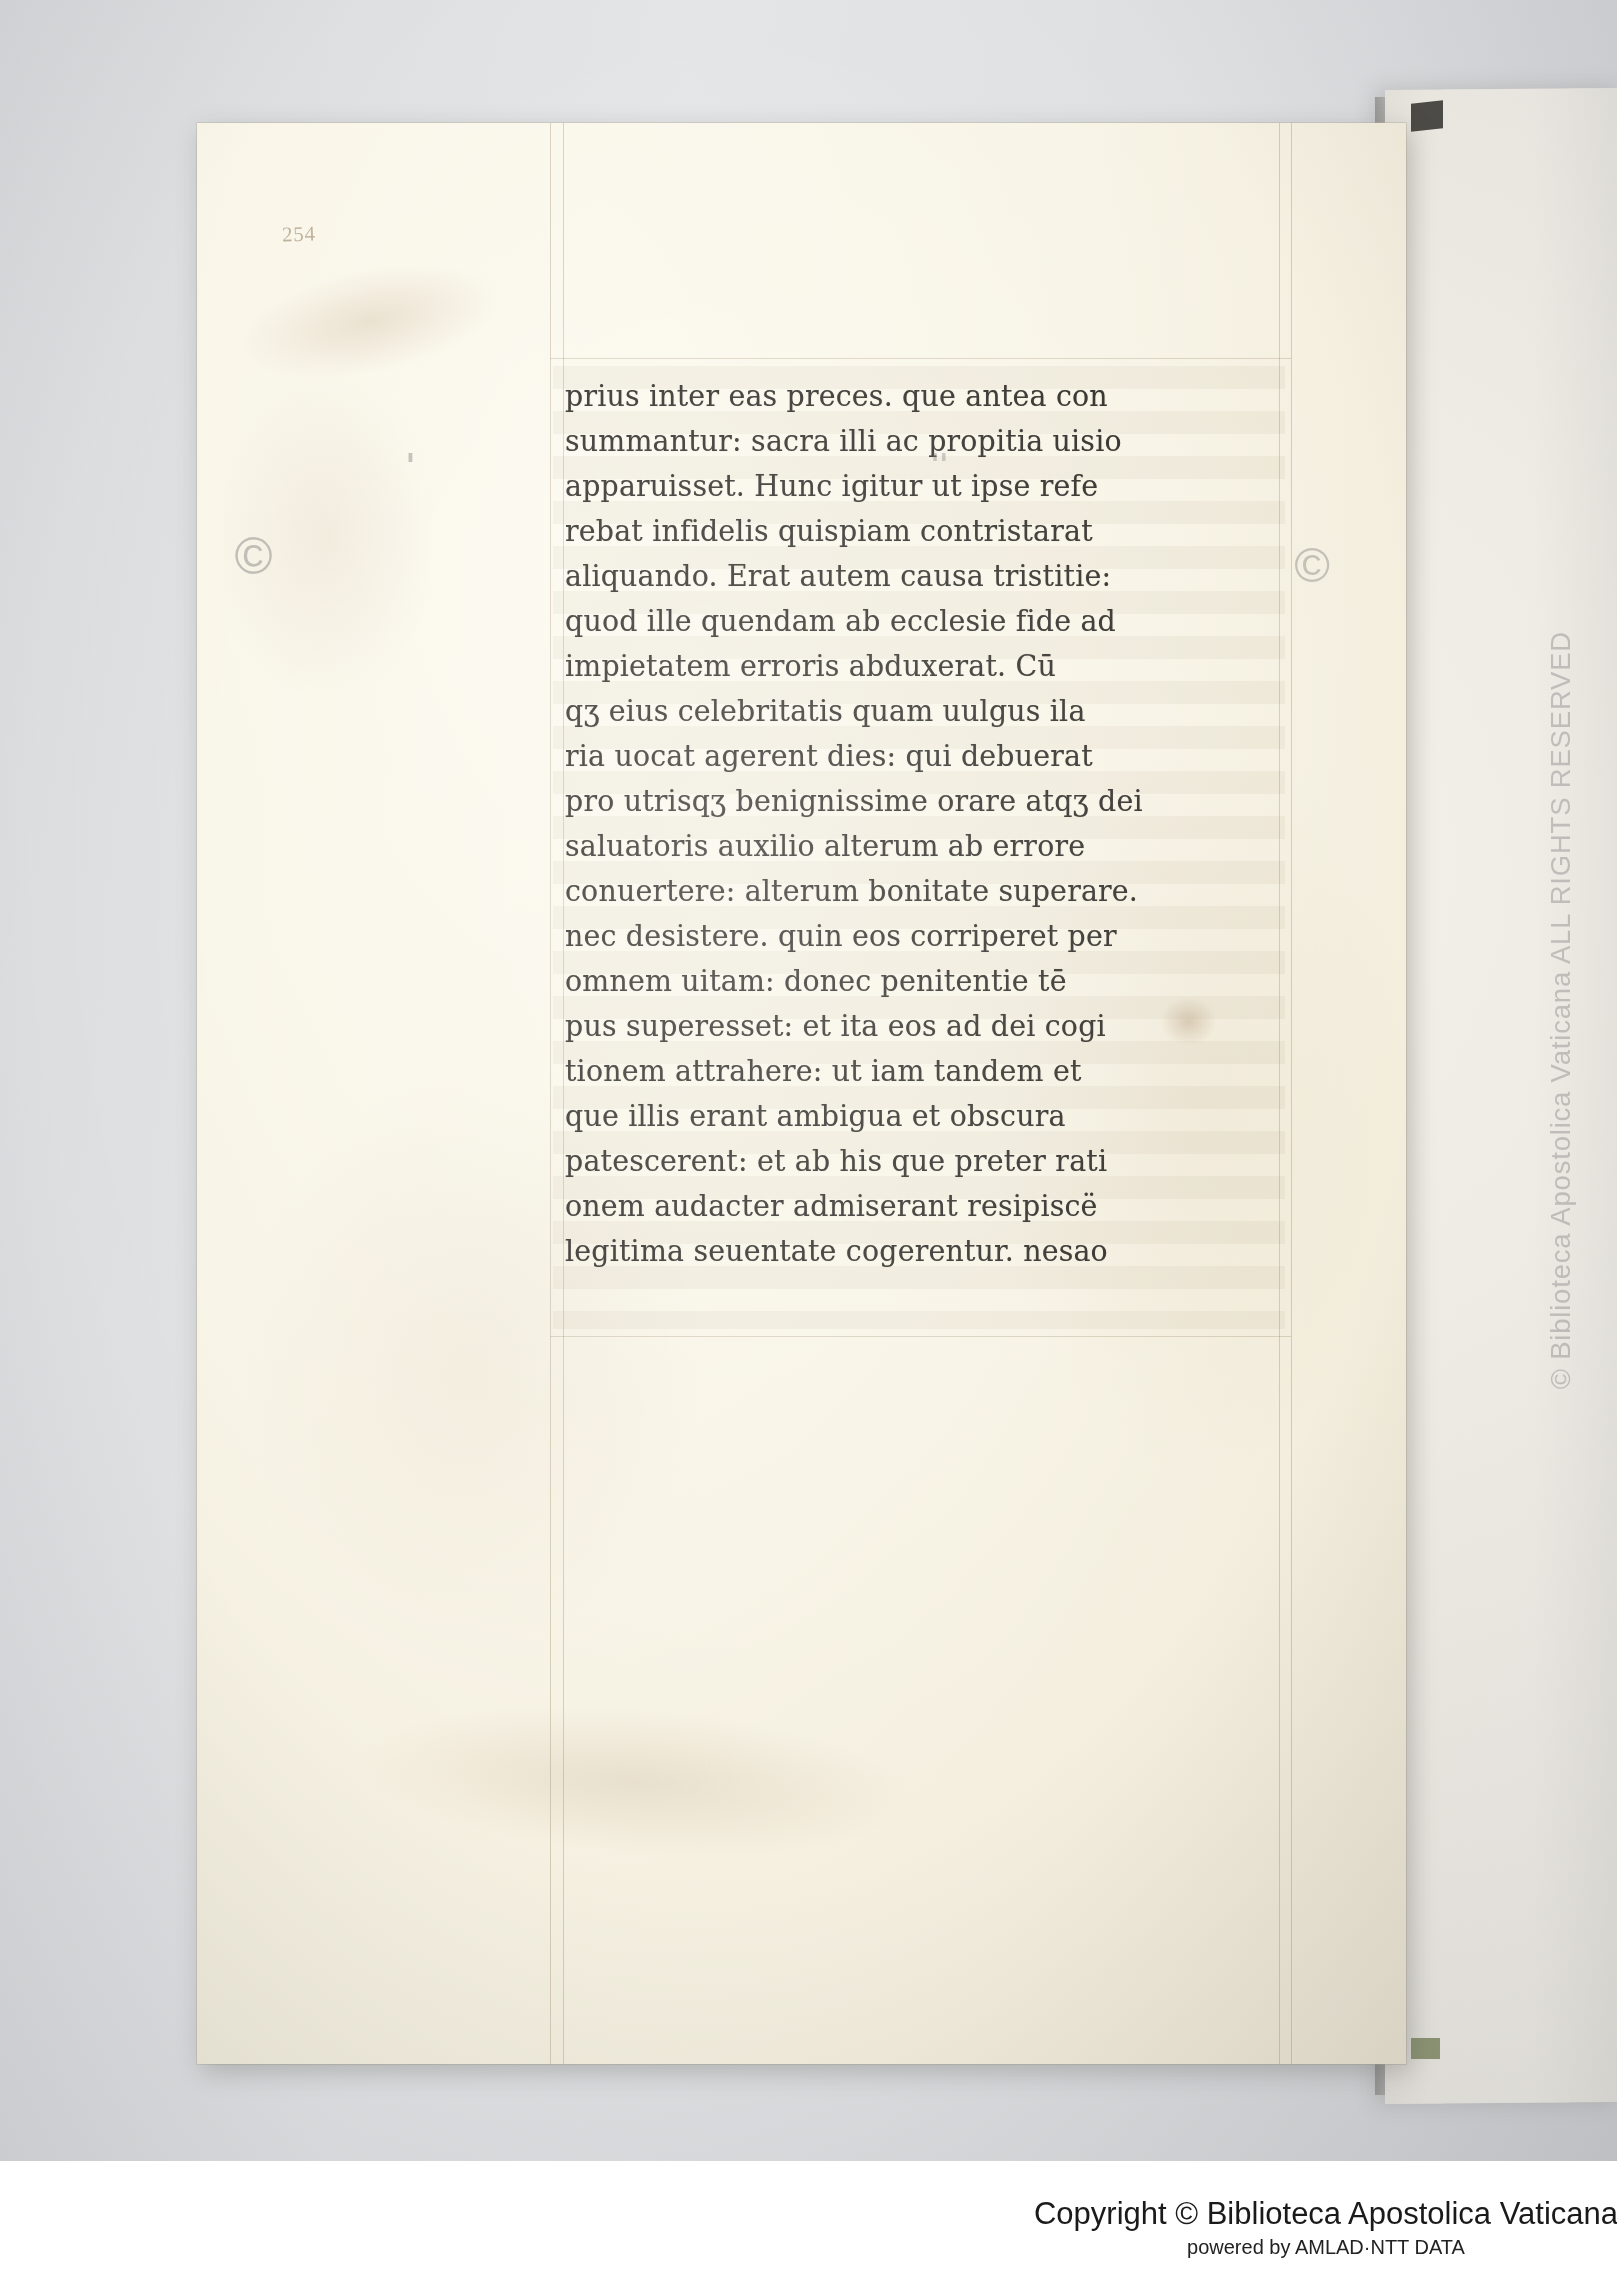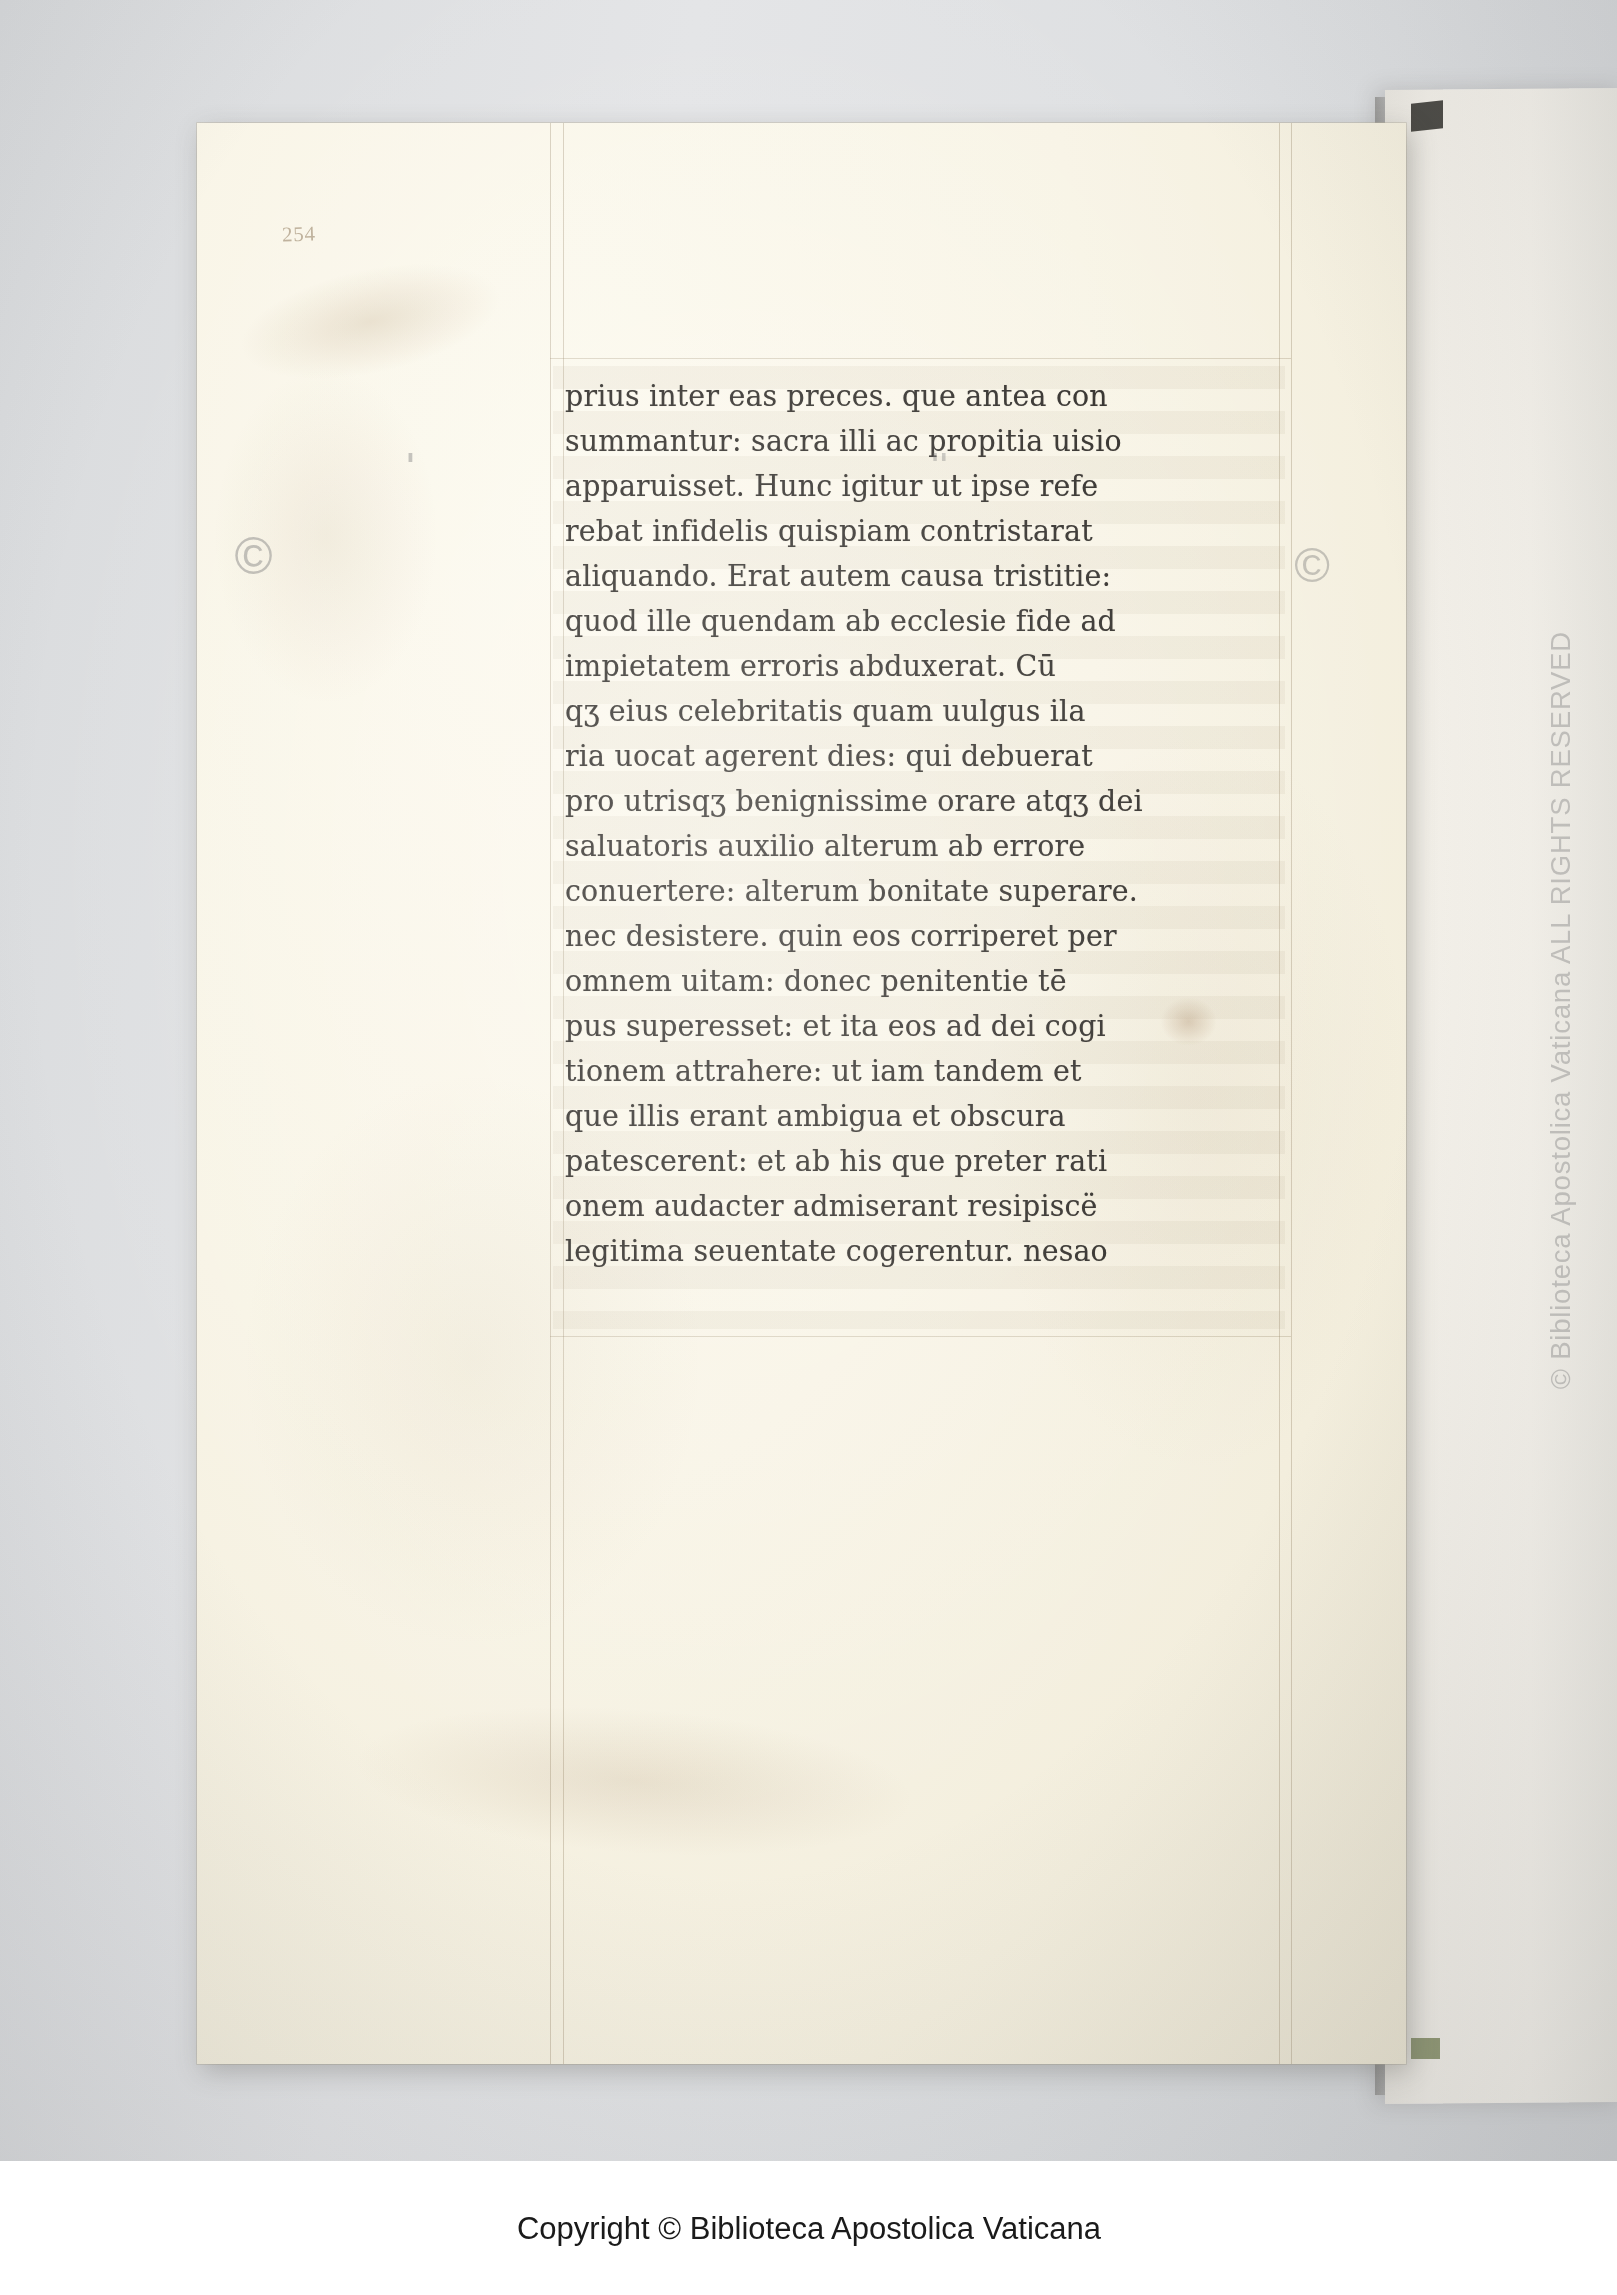--- a/index.html
+++ b/index.html
@@ -206,21 +206,21 @@
   
   #footer {
     position: absolute;
     left: 0;
     top: 2161px;
     width: 1618px;
     height: 134px;
     background: #ffffff;
     display: flex;
     align-items: center;
-    justify-content: center;
+    justify-content: flex-end;
   }
   #footer-text {
     text-align: center;
     color: #1a1a1a;
   }
   #copyright-line {
     font-size: 31px;
     line-height: 39px;
   }
   #url-line {
@@ -308,16 +308,17 @@
     <text style="font-size:50px;">Biblioteca Apostolica Vaticana</text>
   </svg>
 
   <div class="wm" id="wm-diag-right">© Biblioteca Apostolica Vaticana ALL RIGHTS RESERVED</div>
 </div>
 
 <div id="footer">
 
   <div id="footer-text">
     <div id="copyright-line">Copyright © Biblioteca Apostolica Vaticana</div>
+    <div id="powered-line">powered by AMLAD·NTT DATA</div>
   </div>
 
 </div>
 
 
 </body></html>

